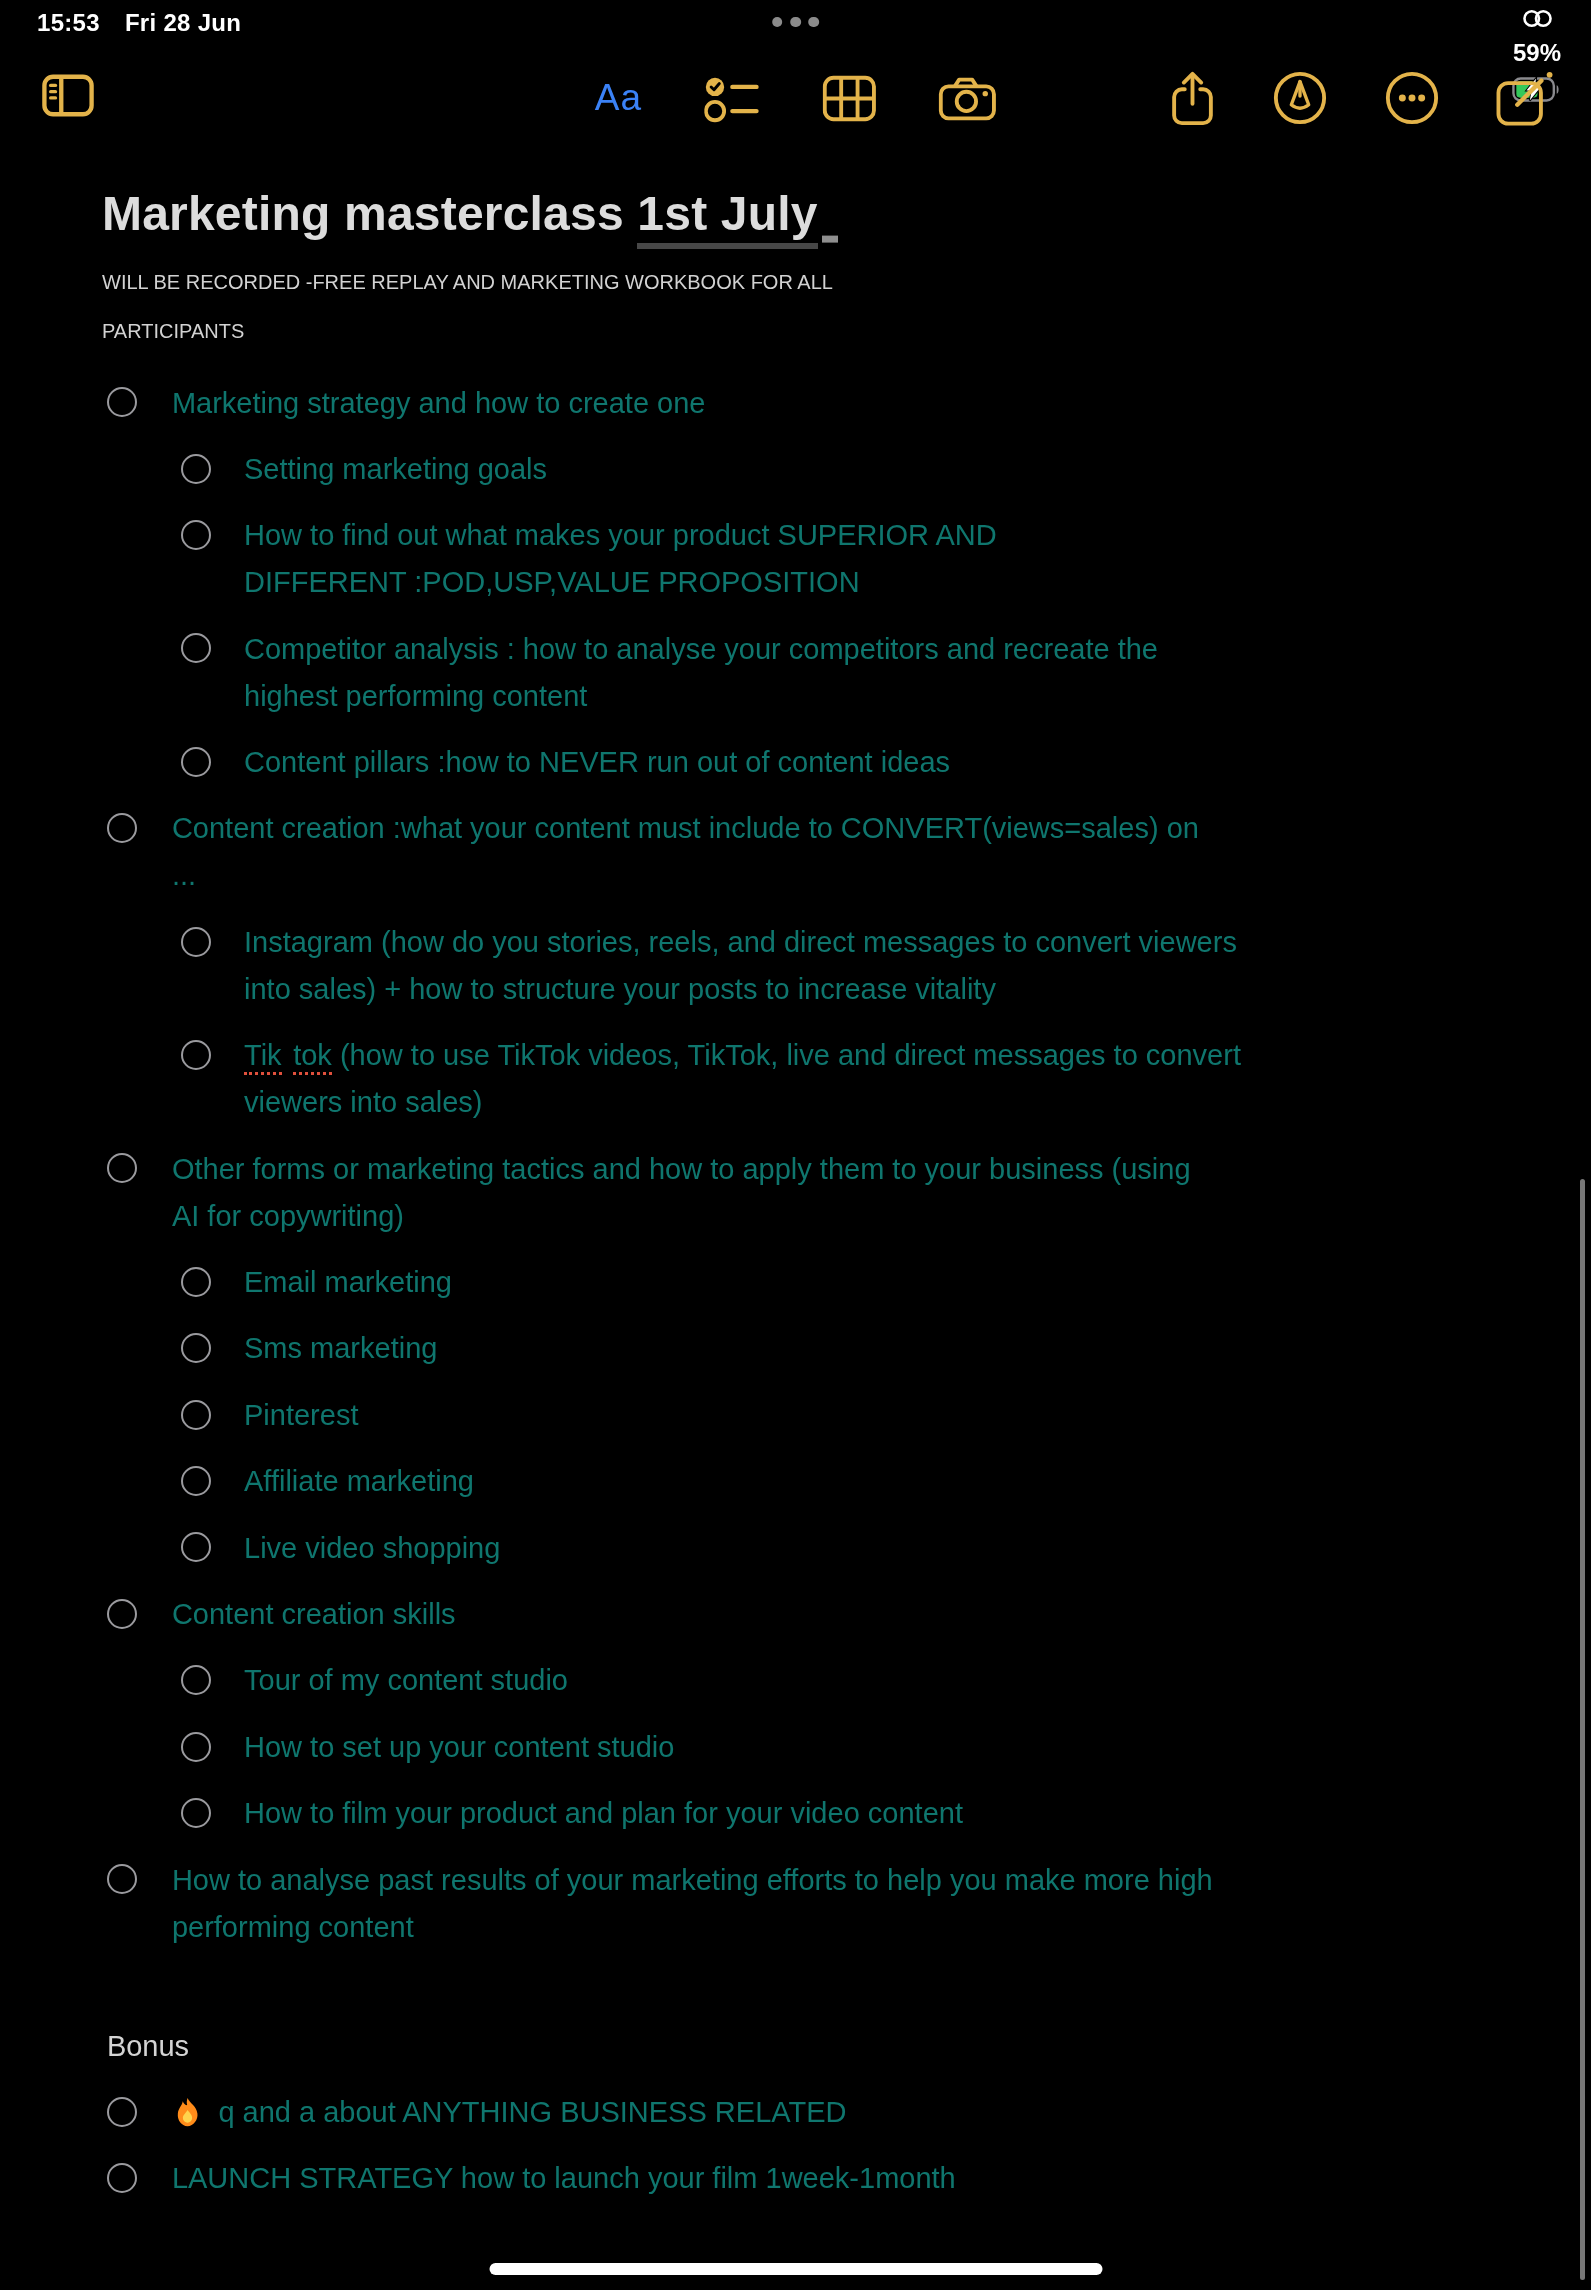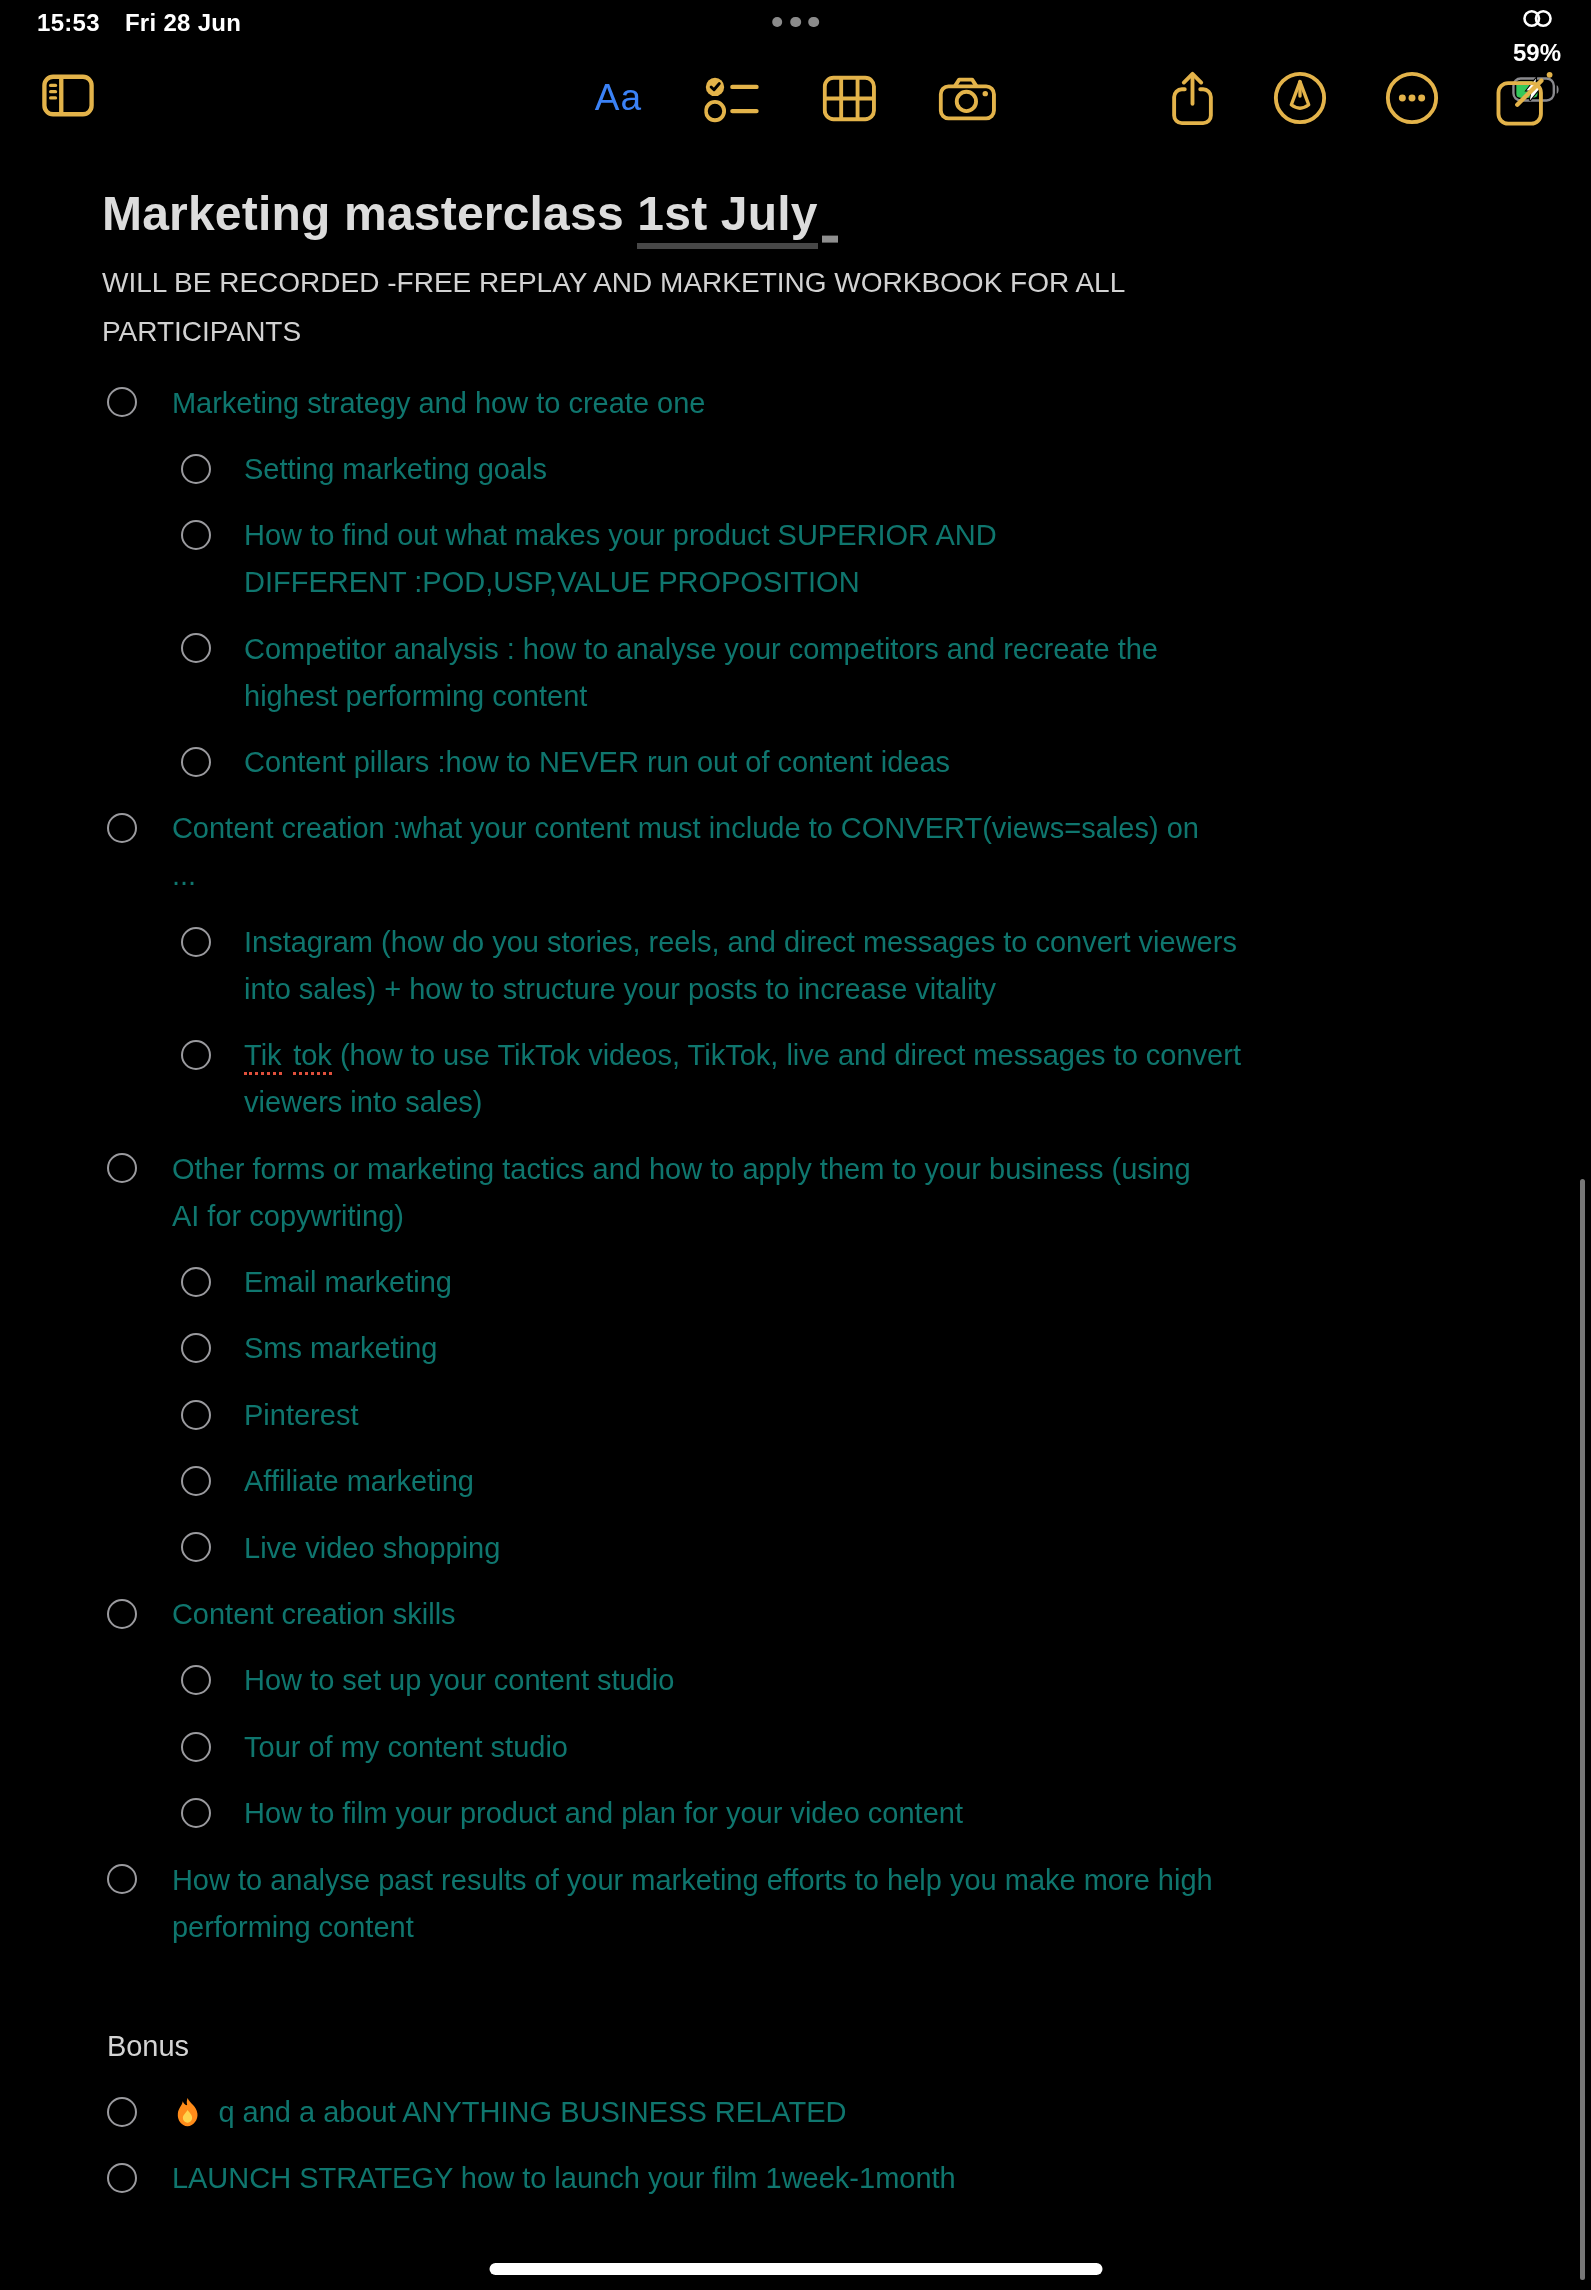--- a/index.html
+++ b/index.html
@@ -21,21 +21,21 @@
   .tb{background:none;border:none;padding:0;margin:0;cursor:pointer;display:flex;align-items:center;justify-content:center;}
   .tb-left{position:absolute;left:42px;top:13.6px;}
   .tb-center{position:absolute;left:50%;transform:translateX(-50%);top:0;height:76px;display:flex;align-items:center;gap:62px;}
   .tb-right{position:absolute;right:37px;top:0;height:76px;display:flex;align-items:center;gap:56px;}
   .aa-label{font-size:37px;color:#3b82f6;letter-spacing:1px;}
   
   .note{position:absolute;top:0;left:0;right:0;padding:186px 58px 0 102px;}
   .title{margin:0;font-size:48px;font-weight:700;color:#dcdcdc;letter-spacing:0.2px;}
   .tu{border-bottom:6.8px solid #474747;padding-bottom:2.9px;}
   .tu-stub{display:inline-block;width:16.5px;height:6.8px;background:#8f8f8f;margin-left:3.9px;transform:translateY(12.6px);}
-  .subtitle{margin-top:16.5px;font-size:28px;line-height:49px;color:#d2d2d2;white-space:pre-wrap;}
+  .subtitle{margin-top:16.5px;font-size:20px;line-height:49px;color:#d2d2d2;white-space:pre-wrap;}
   .checklist{margin-top:24px;}
   .row{display:flex;align-items:flex-start;margin-top:19.4px;font-size:29px;line-height:47px;color:#0f766e;}
   .row.l1{padding-left:4.9px;}
   .row.l2{padding-left:79px;}
   .circle{width:30px;height:30px;border:2.9px solid #9a9a9e;border-radius:50%;flex:none;margin-top:7.8px;box-sizing:border-box;}
   .itext{margin-left:35px;white-space:pre-wrap;padding-right:9.7px;}
   .row.l2 .itext{margin-left:33px;}
   .rw{border-bottom:3.9px dotted #e0503c;padding-bottom:1px;}
   .rw1{margin-right:11.6px;}
   .flame{vertical-align:middle;margin-right:15.5px;transform:translateY(-1.9px);}
@@ -250,25 +250,25 @@
     <div class="row l2">
         <span class="circle"></span>
         <span class="itext">Live video shopping</span>
       </div>
     <div class="row l1">
         <span class="circle"></span>
         <span class="itext">Content creation skills</span>
       </div>
     <div class="row l2">
         <span class="circle"></span>
+        <span class="itext">Tour of my content studio</span>
+      </div>
+    <div class="row l2">
+        <span class="circle"></span>
         <span class="itext">How to set up your content studio</span>
-      </div>
-    <div class="row l2">
-        <span class="circle"></span>
-        <span class="itext">Tour of my content studio</span>
       </div>
     <div class="row l2">
         <span class="circle"></span>
         <span class="itext">How to film your product and plan for your video content</span>
       </div>
     <div class="row l1">
         <span class="circle"></span>
         <span class="itext">How to analyse past results of your marketing efforts to help you make more high
 performing content</span>
       </div>

